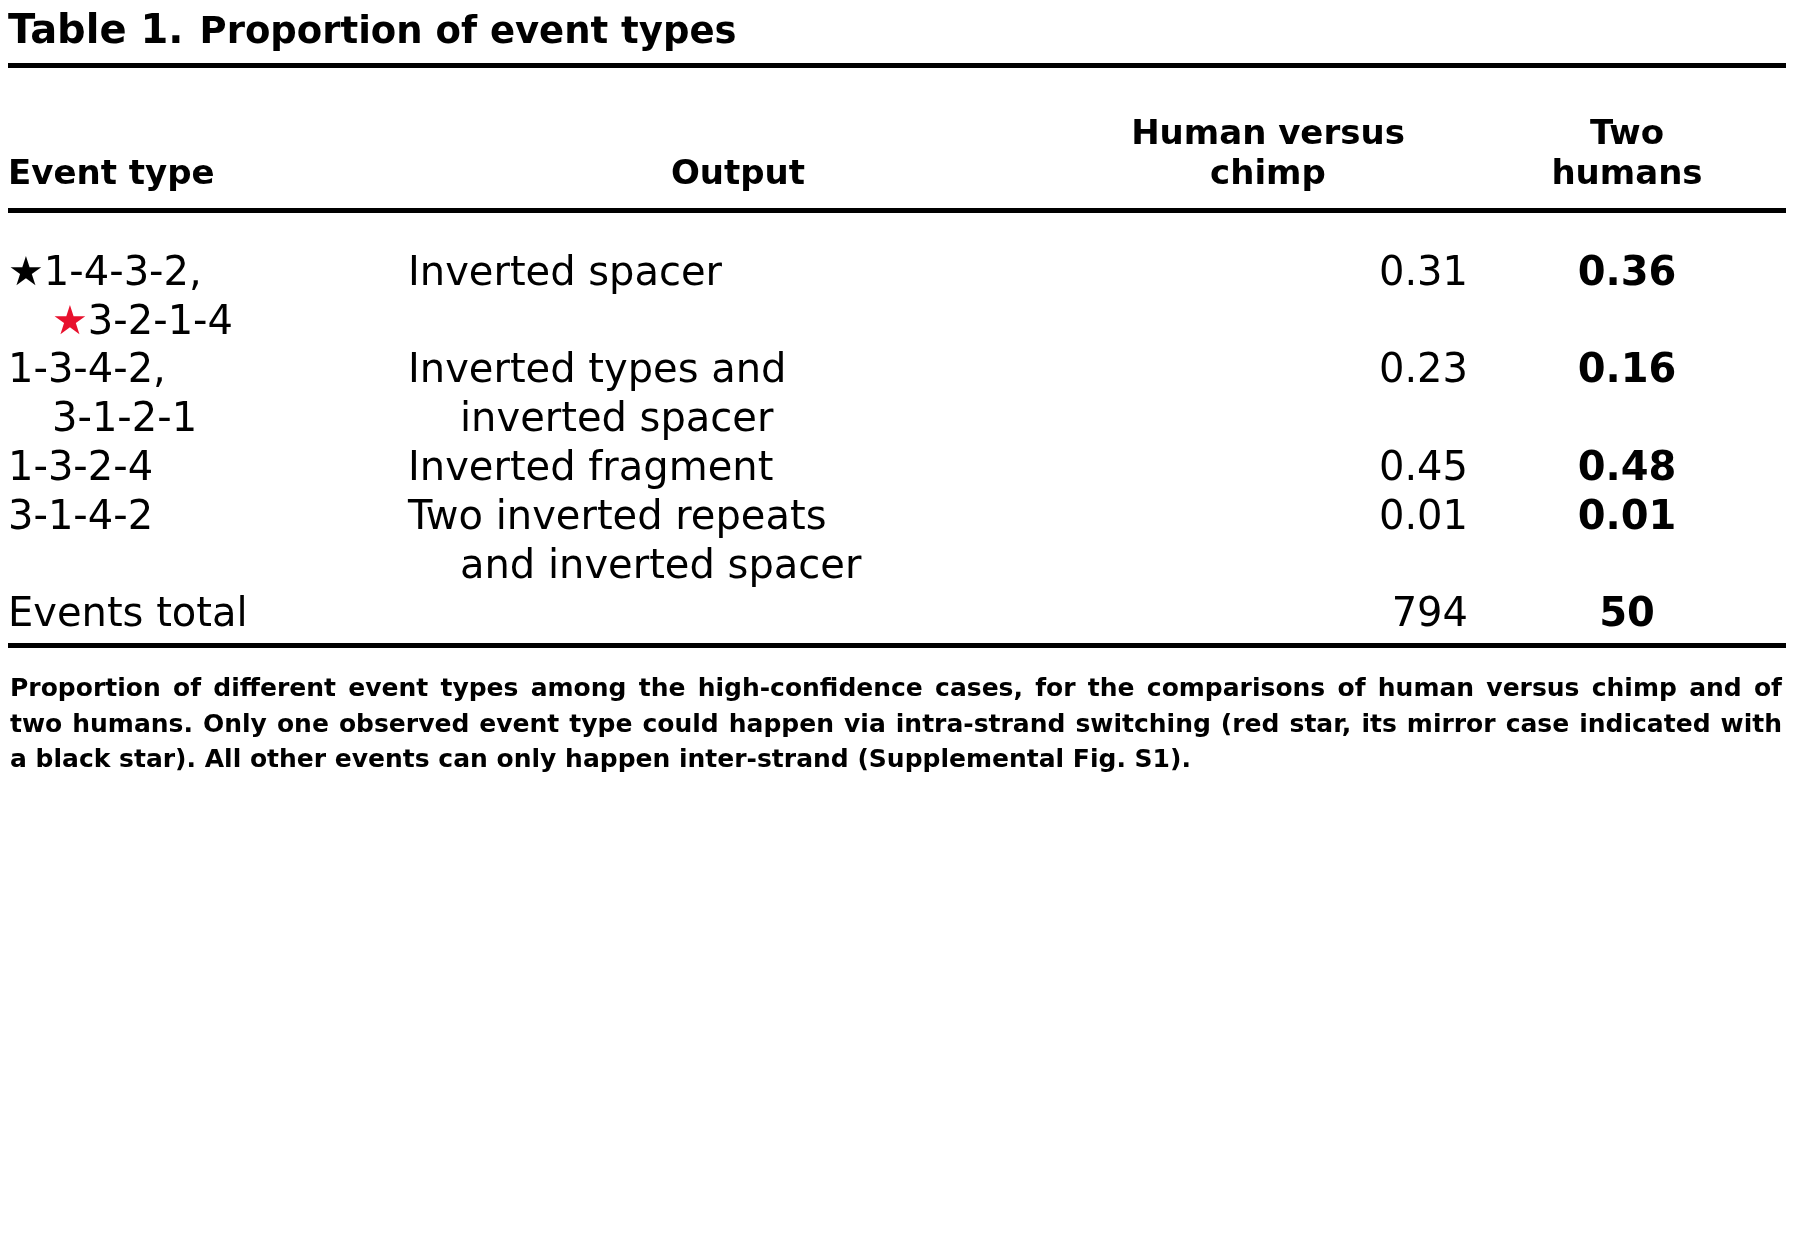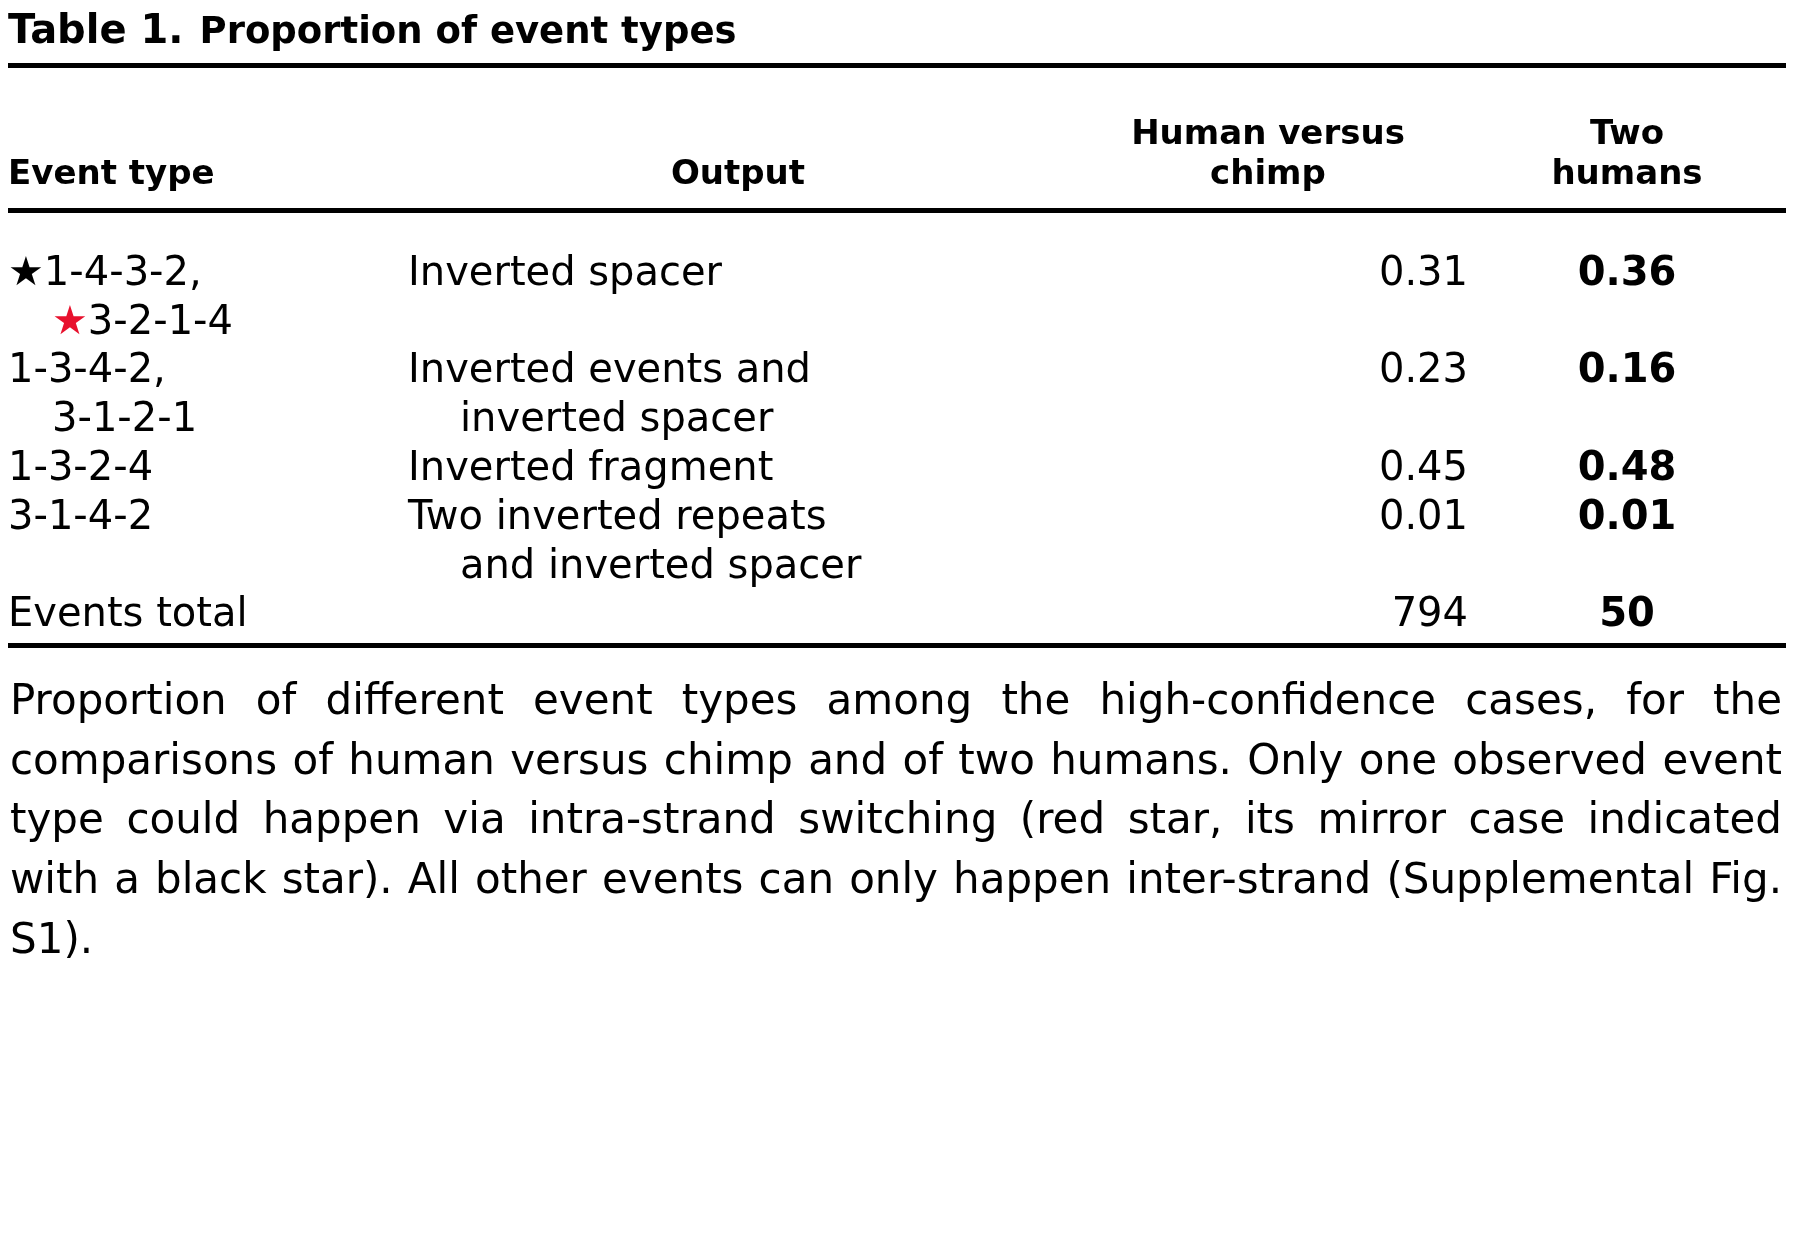--- a/index.html
+++ b/index.html
@@ -91,25 +91,26 @@
   .indent { display: inline-block; padding-left: 44px; }
   .indent-out { display: inline-block; padding-left: 52px; }
 
   .star-black { font-size: 40px; line-height: 1; }
   .star-red { color: #e8112d; font-size: 40px; line-height: 1; }
 
   .row-gap td { height: 6px; }
 
   
   .footnote {
-    font-size: 42px;
+    font-size: 25px;
     line-height: 1.42;
     text-align: justify;
     text-justify: inter-word;
     padding: 22px 4px 0 2px;
+    font-weight: bold;
   }
 </style>
 </head>
 <body>
 
 <div class="page">
 
   <div class="table-title">
     <span class="label">Table 1.</span><span class="caption">Proportion of event types</span>
   </div>
@@ -167,21 +168,21 @@
         <td class="c3">0.31</td>
         <td class="c4">0.36</td>
       </tr>
 
       <tr>
         <td class="c1">
           <span>1-3-4-2,</span><br>
           <span class="indent">3-1-2-1</span>
         </td>
         <td class="c2">
-          <span>Inverted events and</span><br>
+          <span>Inverted types and</span><br>
           <span class="indent-out">inverted spacer</span>
         </td>
         <td class="c3">0.23</td>
         <td class="c4">0.16</td>
       </tr>
 
       <tr>
         <td class="c1">1-3-2-4</td>
         <td class="c2">Inverted fragment</td>
         <td class="c3">0.45</td>

